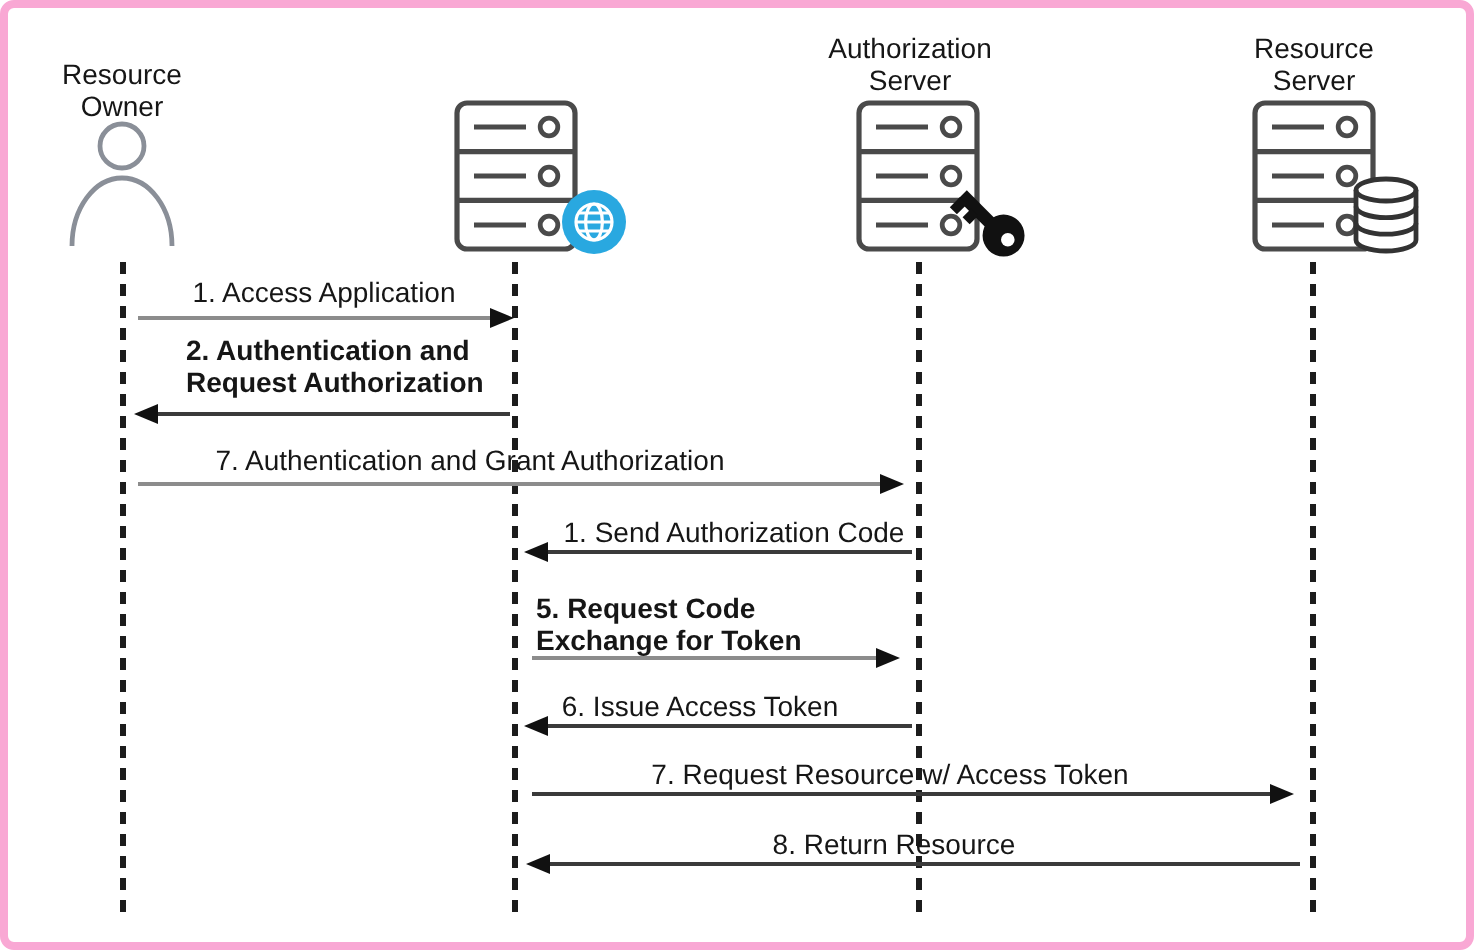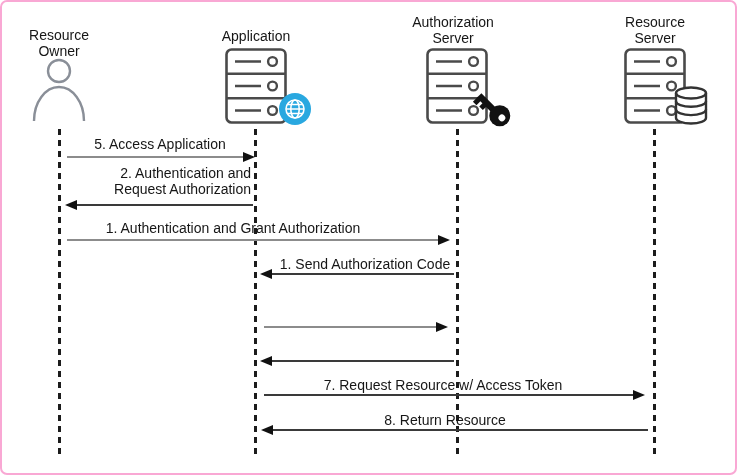--- a/index.html
+++ b/index.html
@@ -1,35 +1,35 @@
 <!DOCTYPE html>
 <html><head>
 <meta charset="utf-8">
 <style>
   html,body{margin:0;padding:0;background:#fff;}
   .frame{
     position:relative;
     width:737px;height:475px;
     box-sizing:border-box;
     background:#ffffff;
-    border:2px solid #f9a8d4;
+    border:4px solid #f9a8d4;
     border-radius:7px;
     overflow:hidden;
     font-family:"Liberation Sans", sans-serif;
     color:#161616;
   }
   .lbl{
     position:absolute;
     font-size:14px;
     line-height:16px;
     white-space:pre-line;
     color:#161616;
   }
   .center{text-align:center;}
-  .left{text-align:right;}
+  .left{text-align:left;font-weight:bold;}
   .lifeline{
     position:absolute;
     width:3px;top:127px;height:326px;
     background:repeating-linear-gradient(to bottom,#1c1c1c 0 6px,transparent 6px 11px);
   }
   .msg-line{position:absolute;height:2px;}
   .line-gray{background:#8c8c8c;}
   .line-dark{background:#3a3a3a;}
   .head-r{position:absolute;width:0;height:0;
     border-top:5px solid transparent;border-bottom:5px solid transparent;
@@ -39,21 +39,20 @@
     border-right:12px solid #111;}
   .icon{position:absolute;}
 </style>
 </head>
 <body>
 
 <div class="frame">
 
   <div class="lbl center" style="left:7px;top:25px;width:100px;">Resource
 Owner</div>
-  <div class="lbl center" style="left:197px;top:26px;width:114px;">Application</div>
   <div class="lbl center" style="left:401px;top:12px;width:100px;">Authorization
 Server</div>
   <div class="lbl center" style="left:603px;top:12px;width:100px;">Resource
 Server</div>
 
   <svg class="icon" style="left:27px;top:54px;" width="60" height="66" viewBox="0 0 60 66">
     <circle cx="30" cy="15" r="11" fill="none" stroke="#8a8f98" stroke-width="2.4"></circle>
     <path d="M 5 65 A 25 34 0 0 1 55 65" fill="none" stroke="#8a8f98" stroke-width="2.4"></path>
   </svg>
 
@@ -118,40 +117,43 @@
     <path d="M 3 7 L 3 32 A 15 5.5 0 0 0 33 32 L 33 7" fill="none" stroke="#333" stroke-width="2.4"></path>
     <path d="M 3 15.3 A 15 5.5 0 0 0 33 15.3" fill="none" stroke="#333" stroke-width="2.4"></path>
     <path d="M 3 23.6 A 15 5.5 0 0 0 33 23.6" fill="none" stroke="#333" stroke-width="2.4"></path>
   </svg>
 
   <div class="lifeline" style="left:56px;"></div>
   <div class="lifeline" style="left:252px;"></div>
   <div class="lifeline" style="left:454px;"></div>
   <div class="lifeline" style="left:651px;"></div>
 
-  <div class="lbl center" style="left:68px;top:134px;width:180px;">5. Access Application</div>
+  <div class="lbl center" style="left:68px;top:134px;width:180px;">1. Access Application</div>
   <div class="msg-line line-gray" style="left:65px;top:154px;width:176px;"></div>
   <div class="head-r" style="left:241px;top:150px;"></div>
 
   <div class="lbl left" style="left:89px;top:163px;width:160px;">2. Authentication and
 Request Authorization</div>
   <div class="head-l" style="left:63px;top:198px;"></div>
   <div class="msg-line line-dark" style="left:75px;top:202px;width:176px;"></div>
 
-  <div class="lbl center" style="left:75px;top:218px;width:312px;">1. Authentication and Grant Authorization</div>
+  <div class="lbl center" style="left:75px;top:218px;width:312px;">7. Authentication and Grant Authorization</div>
   <div class="msg-line line-gray" style="left:65px;top:237px;width:371px;"></div>
   <div class="head-r" style="left:436px;top:233px;"></div>
 
   <div class="lbl center" style="left:272px;top:254px;width:182px;">1. Send Authorization Code</div>
   <div class="head-l" style="left:258px;top:267px;"></div>
   <div class="msg-line line-dark" style="left:270px;top:271px;width:182px;"></div>
 
+  <div class="lbl left" style="left:264px;top:292px;width:160px;">5. Request Code
+Exchange for Token</div>
   <div class="msg-line line-gray" style="left:262px;top:324px;width:172px;"></div>
   <div class="head-r" style="left:434px;top:320px;"></div>
 
+  <div class="lbl center" style="left:276px;top:341px;width:140px;">6. Issue Access Token</div>
   <div class="head-l" style="left:258px;top:354px;"></div>
   <div class="msg-line line-dark" style="left:270px;top:358px;width:182px;"></div>
 
   <div class="lbl center" style="left:321px;top:375px;width:240px;text-align:center;">7. Request Resource w/ Access Token</div>
   <div class="msg-line line-dark" style="left:262px;top:392px;width:369px;"></div>
   <div class="head-r" style="left:631px;top:388px;"></div>
 
   <div class="lbl center" style="left:343px;top:410px;width:200px;">8. Return Resource</div>
   <div class="head-l" style="left:259px;top:423px;"></div>
   <div class="msg-line line-dark" style="left:271px;top:427px;width:375px;"></div>

